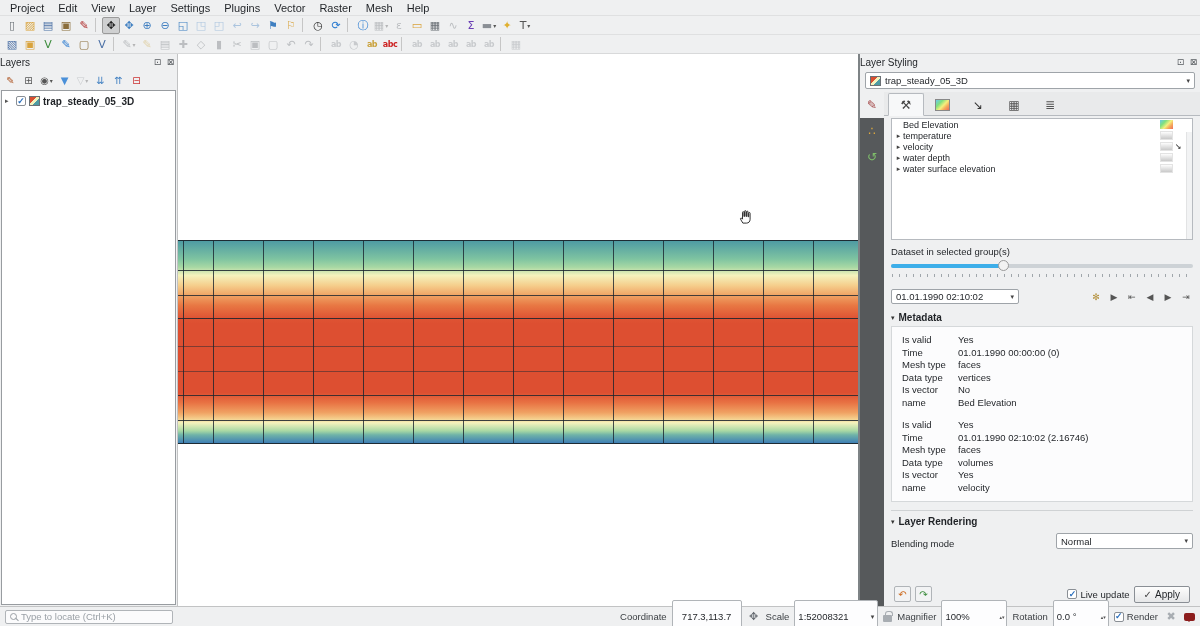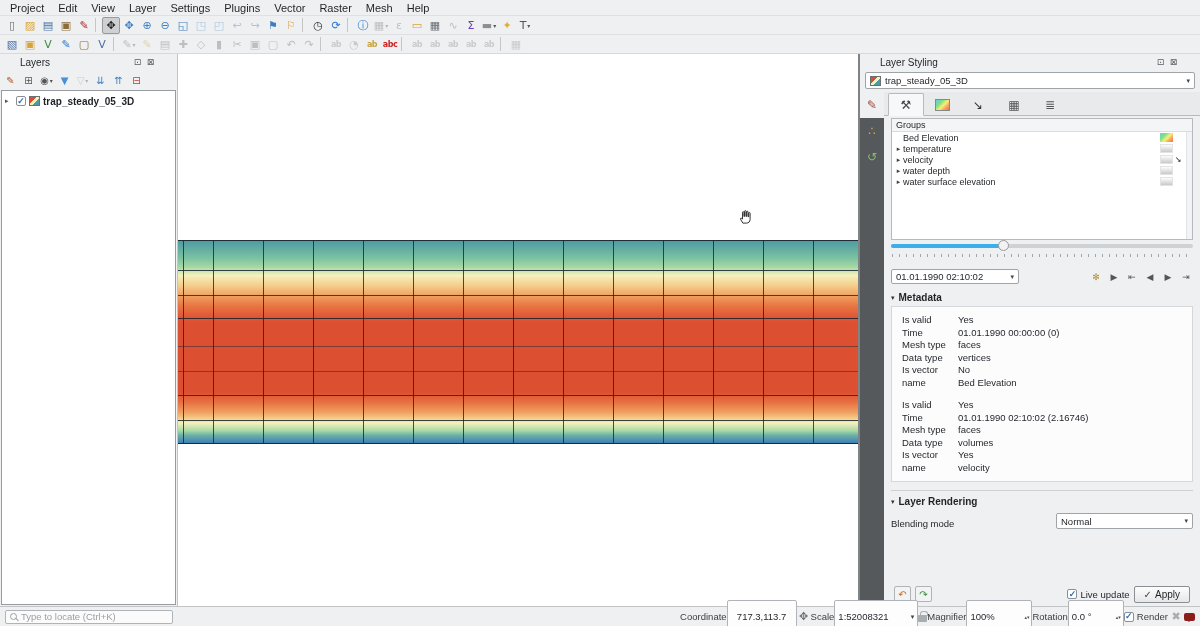--- a/index.html
+++ b/index.html
@@ -18,21 +18,21 @@
   .icon.dim{opacity:.38;}
   .icon.sep{width:5px;height:14px;border-left:1px solid #c6c6c6;border-radius:0;margin:0 2px;}
   .icon.arrow::after{content:"▾";font-size:6px;color:#555;margin-left:1px;}
   .icon.chip{font-size:8px;font-weight:bold;letter-spacing:-0.5px;}
 
   
   #main{position:absolute;top:54px;left:0;right:0;bottom:20px;display:flex;}
 
   
   #layers-panel{width:178px;flex:0 0 178px;display:flex;flex-direction:column;border-right:1px solid #c2c3c4;background:#eff0f1;}
-  .panel-header{height:16px;display:flex;align-items:center;padding:0 20px;}
+  .panel-header{height:16px;display:flex;align-items:center;padding:0 0;}
   .panel-title{flex:1;font-size:10px;}
   .panel-winbtn{width:13px;height:12px;display:flex;align-items:center;justify-content:center;font-size:9px;color:#5a5e62;}
   #layers-toolbar{height:20px;display:flex;align-items:center;padding-left:2px;gap:1px;}
   #layers-toolbar .icon{width:17px;height:16px;font-size:10px;}
   #layer-tree{flex:1;background:#ffffff;border:1px solid #989ca0;margin:0 1px 1px 1px;padding:2px 0;}
   .tree-row{display:flex;align-items:center;height:16px;padding-left:3px;gap:3px;}
   .expander{font-size:7px;color:#555;width:8px;}
   .cb{width:10px;height:10px;border:1px solid #8a8f95;background:#fff;border-radius:2px;display:inline-flex;align-items:center;justify-content:center;font-size:9px;color:#2a6fbd;font-weight:bold;line-height:1;}
   .mesh-icon{width:11px;height:10px;border:1px solid #6b7075;background:linear-gradient(135deg,#d94f31 0 38%,#f4f2bd 38% 62%,#4e9ba3 62% 100%);}
   .tree-label{font-weight:bold;font-size:10px;}
@@ -103,21 +103,21 @@
   #rendering-header{border-top:1px solid #cfd2d4;padding-top:5px;margin-top:8px;}
   #blending-row{display:flex;align-items:flex-end;margin-top:3px;}
   #blending-label{flex:1;font-size:9.5px;}
   #blending-combo{width:137px;height:16px;}
   #styling-footer{height:22px;display:flex;align-items:center;gap:4px;padding:0 3px 2px 3px;}
   .sbtn{width:17px;height:16px;border:1px solid #b0b4b8;border-radius:2px;background:#f2f3f4;display:flex;align-items:center;justify-content:center;font-size:10px;}
   #live-update{margin-left:auto;display:flex;align-items:center;gap:3px;font-size:9.5px;}
   .btn{display:inline-flex;align-items:center;gap:3px;border:1px solid #8a8f95;border-radius:2px;background:linear-gradient(#fdfdfd,#e6e7e8);padding:1px 9px;height:17px;font-size:10px;}
 
   
-  #statusbar{position:absolute;left:0;right:0;bottom:0;height:20px;border-top:1px solid #c2c3c4;background:#eff0f1;display:flex;align-items:center;padding:0 5px;font-size:9.5px;color:#3a3e42;}
+  #statusbar{position:absolute;left:0;right:0;bottom:0;height:20px;border-top:1px solid #c2c3c4;background:#eff0f1;display:flex;align-items:center;padding:0 5px;gap:5px;font-size:9.5px;color:#3a3e42;}
   #locate-box{width:168px;height:14px;border:1px solid #b0b4b8;border-radius:2px;background:#fbfbfc;display:flex;align-items:center;color:#9aa0a6;}
   .searchico{width:7px;height:7px;border:1.2px solid #9aa0a6;border-radius:50%;position:relative;margin:0 4px 0 4px;flex:0 0 7px;}
   .searchico::after{content:"";position:absolute;width:4px;height:1.2px;background:#9aa0a6;transform:rotate(45deg);right:-3px;bottom:-1px;}
   .sb-box{height:14px;border:1px solid #b0b4b8;border-radius:2px;background:#fdfdfe;display:flex;align-items:center;justify-content:center;padding:16px 3px;color:#1f2226;}
   .sb-spin{justify-content:flex-start;position:relative;padding-right:12px;}
   .spin-arrows{position:absolute;right:2px;top:0;bottom:0;display:flex;flex-direction:column;justify-content:center;font-size:5px;line-height:4px;color:#555;}
   .lock{position:relative;width:9px;height:7px;background:#a8adb2;border-radius:1px;margin-top:3px;}
   .lock::before{content:"";position:absolute;top:-4px;left:1.5px;width:6px;height:4px;border:1.3px solid #a8adb2;border-bottom:none;border-radius:3px 3px 0 0;}
   .bubble{width:11px;height:8px;background:#8c1d1d;border-radius:2px;position:relative;}
   .bubble::after{content:"";position:absolute;left:2px;bottom:-4px;border:3px solid transparent;border-top-color:#8c1d1d;}
@@ -274,21 +274,20 @@
             <span class="tab glyph rainbowtab">
               <span class="rainbow-chip"></span>
             </span>
             <span class="tab glyph" style="color: rgb(51, 51, 51);">↘</span>
             <span class="tab glyph" style="color: rgb(85, 85, 85);">▦</span>
             <span class="tab glyph" style="color: rgb(85, 85, 85);">≣</span>
           </div>
         <div id="styling-scroll">
 
           <div id="groups-box">
-            <div id="groups-header">Groups</div>
             <div>
 
                 <div class="grow">
                   <span class="arr glyph"></span>
                   <span class="lbl">Bed Elevation</span>
                   <span class="chipbox rainbow"></span>
                   <span class="vec glyph"></span>
                 </div>
 
                 <div class="grow">
@@ -315,20 +314,21 @@
                 <div class="grow">
                   <span class="arr glyph">▸</span>
                   <span class="lbl">water surface elevation</span>
                   <span class="chipbox graychip"></span>
                   <span class="vec glyph"></span>
                 </div>
               </div>
             <div id="groups-scrollbar"></div>
           </div>
 
+          <div id="dataset-label">Dataset in selected group(s)</div>
 
           <div id="time-slider">
             <div id="slider-groove"></div>
             <div id="slider-fill" style="width: 37%;"></div>
             <div id="slider-handle" style="left: calc(37% - 5px);"></div>
           </div>
           <div id="slider-ticks"></div>
 
           <div id="time-row">
             <div id="time-combo" class="combo">

